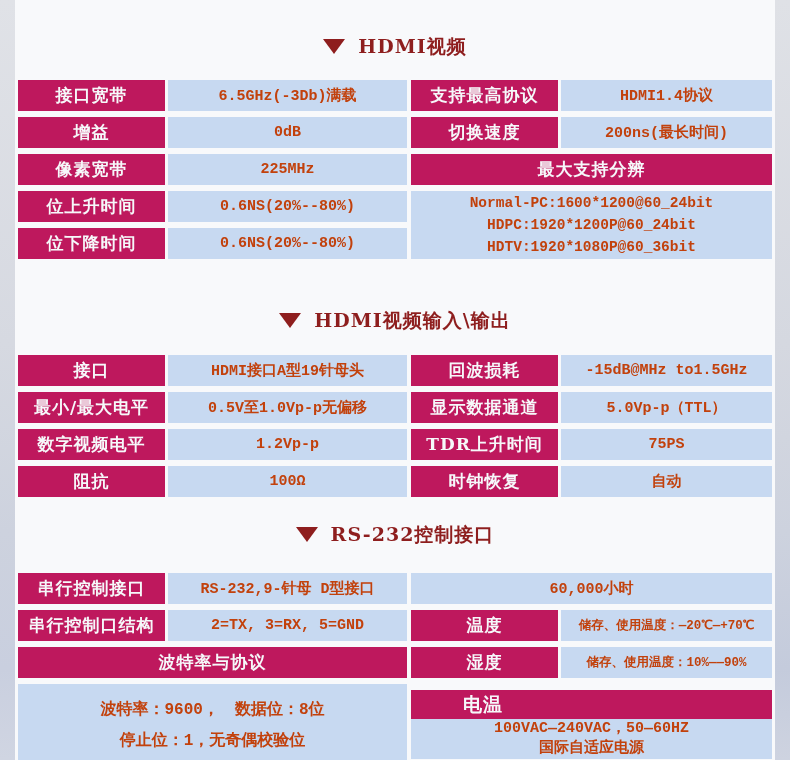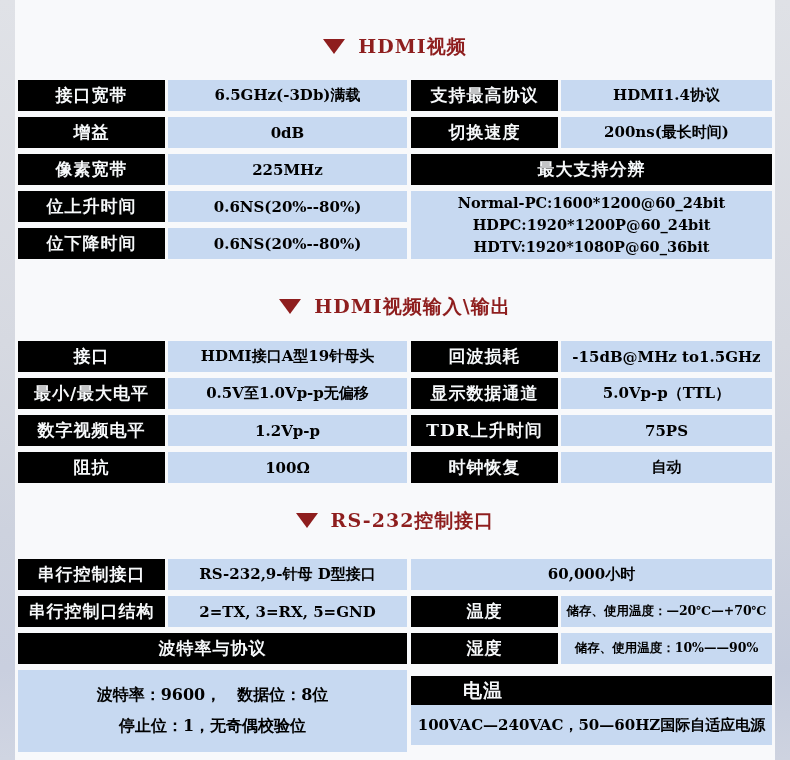--- a/index.html
+++ b/index.html
@@ -10,47 +10,47 @@
   }
   .edge{position:absolute;top:0;width:15px;height:100%;}
   .edge-left{left:0;background:linear-gradient(180deg,#e0e2e7 0%,#d6d9e1 45%,#cdd2de 70%,#c9cfdf 88%,#d0d5e2 100%);}
   .edge-right{right:0;background:linear-gradient(180deg,#dfe1e6 0%,#d5d8e0 45%,#cdd2de 70%,#c4cbdc 88%,#ced3e0 100%);}
   .content{position:absolute;left:18px;top:16px;width:754px;}
 
   .sec-title{display:flex;align-items:center;justify-content:center;height:27px;}
   .tri{width:0;height:0;border-left:11px solid transparent;border-right:11px solid transparent;border-top:15px solid #8e1e1e;margin-right:13px;}
   .title-txt{font-size:19px;font-weight:bold;color:#8e1e1e;letter-spacing:1px;}
   #title1{margin-top:17px;margin-bottom:20px;}
-  #title2{margin-top:28px;margin-bottom:21px;}
+  #title2{margin-top:42px;margin-bottom:21px;}
   #title3{margin-top:24px;margin-bottom:25px;}
 
   .cols{display:flex;gap:4px;align-items:flex-start;}
   .col{display:flex;flex-direction:column;}
   .col-l{width:389px;}
   .col-r{width:361px;}
 
   .row{display:flex;height:31px;margin-bottom:6px;}
   .pair{display:flex;height:31px;}
   .pair-l{width:389px;margin-right:4px;}
   .pair-r{width:361px;}
 
-  .hd{background:#000000;color:#f6f8fa;width:147px;flex:none;display:flex;align-items:center;justify-content:center;
+  .hd{background:#be185d;color:#f6f8fa;width:147px;flex:none;display:flex;align-items:center;justify-content:center;
       font-size:17px;font-weight:bold;margin-right:3px;letter-spacing:1px;white-space:nowrap;}
   .hd-wide{width:181px;letter-spacing:0;}
   .hd-full{width:auto;flex:1;margin-right:0;}
-  .val{background:#c7d9f1;color:#000000;flex:1;display:flex;align-items:center;justify-content:center;
-      font-size:15px;font-weight:bold;white-space:nowrap;}
+  .val{background:#c7d9f1;color:#c2410c;flex:1;display:flex;align-items:center;justify-content:center;
+      font-size:15px;font-weight:bold;white-space:nowrap;font-family:Liberation Mono, monospace;}
   .val-small{font-size:12.5px;}
 
   .block-hd{height:31px;margin-bottom:6px;display:flex;border-radius:6px;}
   .tall3{height:68px;flex:none;flex-direction:column;font-size:14.5px;line-height:22px;}
   .tall2{height:82px;flex:none;flex-direction:column;justify-content:space-evenly;font-size:16px;padding:6px 11px;box-sizing:border-box;}
   .banner{height:29px;margin-top:6px;margin-bottom:0;}
   .banner .hd{width:auto;flex:1;justify-content:flex-start;padding-left:52px;font-size:19px;margin-right:0;}
-  .power-val{height:40px;flex:none;flex-direction:row;justify-content:center;line-height:20px;font-size:15px;}
+  .power-val{height:40px;flex:none;flex-direction:column;justify-content:center;line-height:20px;font-size:15px;}
   .line{display:block;text-align:center;}
 </style>
 </head>
 <body>
 
 <div class="edge edge-left"></div>
 <div class="edge edge-right"></div>
 
 <div class="content">
 

